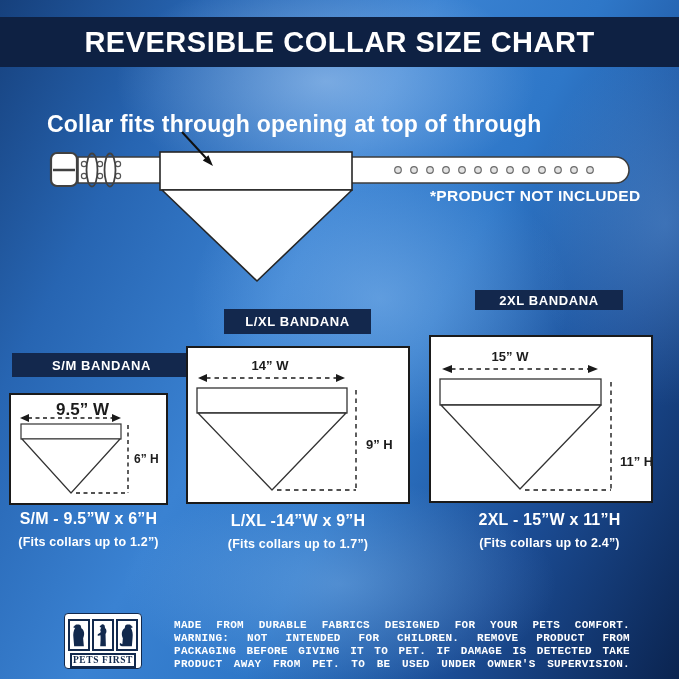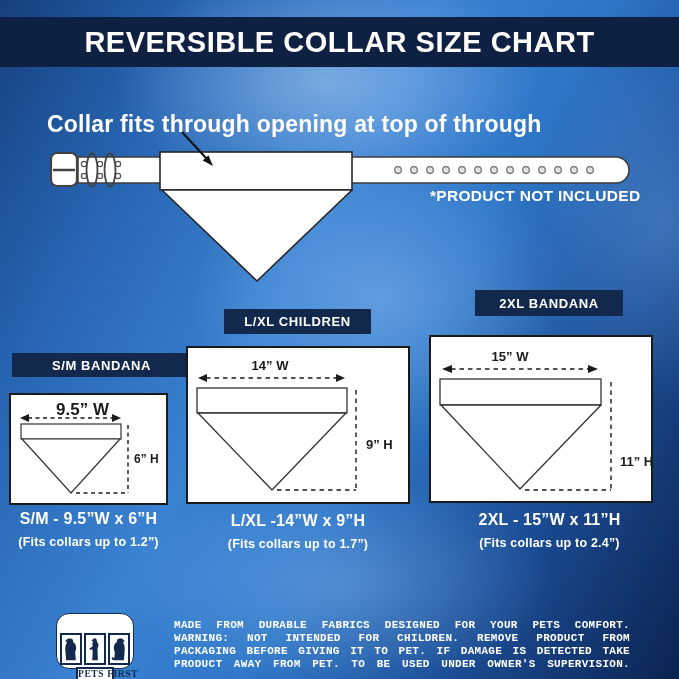--- a/index.html
+++ b/index.html
@@ -45,21 +45,21 @@
   .xxl-group { left: 429px; top: 290px; width: 241px; height: 270px; }
 
   .label-box {
     position: absolute; background: #13284d;
     display: flex; align-items: center; justify-content: center;
     color: #fff; font-weight: bold; font-size: 13px; letter-spacing: 0.6px;
     white-space: nowrap;
   }
   .sm-group  .label-box { left: 3px;  top: 0; width: 179px; height: 24px; }
   .lxl-group .label-box { left: 38px; top: 0; width: 147px; height: 25px; }
-  .xxl-group .label-box { left: 46px; top: 0; width: 148px; height: 26px; text-align: right; }
+  .xxl-group .label-box { left: 46px; top: 0; width: 148px; height: 20px; text-align: right; }
 
   .panel {
     position: absolute; left: 0; background: #ffffff;
     border: 2px solid #1a1a1a;
   }
   .sm-group  .panel { top: 40px; width: 159px; height: 112px; }
   .lxl-group .panel { top: 37px; width: 224px; height: 158px; }
   .xxl-group .panel { top: 45px; width: 224px; height: 168px; }
   .panel svg { position: absolute; left: -2px; top: -2px; }
 
@@ -86,23 +86,23 @@
     position: absolute; left: -14px; right: -14px; text-align: center;
     color: #fff; font-weight: bold; font-size: 12.5px; letter-spacing: 0.2px;
     white-space: nowrap;
   }
   .sm-group  .fits { top: 182px; }
   .lxl-group .fits { top: 228px; }
   .xxl-group .fits { top: 246px; }
 
   
   .brand-logo {
-    position: absolute; left: 56px; top: 613px; width: 78px; height: 56px;
-    background: #fff; border: 1px solid #12294d; border-radius: 13px;
-    padding: 19px;
+    position: absolute; left: 64px; top: 613px; width: 78px; height: 56px;
+    background: #fff; border: 1px solid #12294d; border-radius: 4px;
+    padding: 5px;
   }
   .animal-row { display: flex; gap: 2px; justify-content: center; }
   .animal-frame {
     width: 22px; height: 32px; background: #fff;
     border: 2px solid #12294d; display: flex; align-items: flex-end; justify-content: center;
   }
   .logo-wordmark {
     margin-top: 2px; border: 2px solid #12294d; background: #fff;
     color: #12294d; font-family: "Liberation Serif", serif; font-weight: bold;
     font-size: 9.5px; letter-spacing: 0.6px; text-align: center; line-height: 11px;
@@ -189,21 +189,21 @@
       </svg>
       <div class="dim-label dim-w">9.5” W</div>
       <div class="dim-label dim-h">6” H</div>
     </div>
     <div class="caption">S/M - 9.5”W x 6”H</div>
     <div class="fits">(Fits collars up to 1.2”)</div>
   </div>
 
   <div class="size-group lxl-group">
     <div class="label-box">
-      <span>L/XL CHILDREN</span>
+      <span>L/XL BANDANA</span>
     </div>
     <div class="panel">
       <svg width="224" height="158" viewBox="0 0 224 158">
         <line x1="20" y1="32" x2="151" y2="32" stroke="#1a1a1a" stroke-width="1.4" stroke-dasharray="4.5,4"></line>
         <polygon points="12,32 21,28 21,36" fill="#1a1a1a"></polygon>
         <polygon points="159,32 150,28 150,36" fill="#1a1a1a"></polygon>
         <rect x="11" y="42" width="150" height="25" fill="#ffffff" stroke="#333333" stroke-width="1.3"></rect>
         <polygon points="12,67 160,67 86,144" fill="#ffffff" stroke="#333333" stroke-width="1.3" stroke-linejoin="round"></polygon>
         <line x1="170" y1="44" x2="170" y2="144" stroke="#1a1a1a" stroke-width="1.4" stroke-dasharray="4.5,4"></line>
         <line x1="91" y1="144" x2="170" y2="144" stroke="#1a1a1a" stroke-width="1.4" stroke-dasharray="4.5,4"></line>

